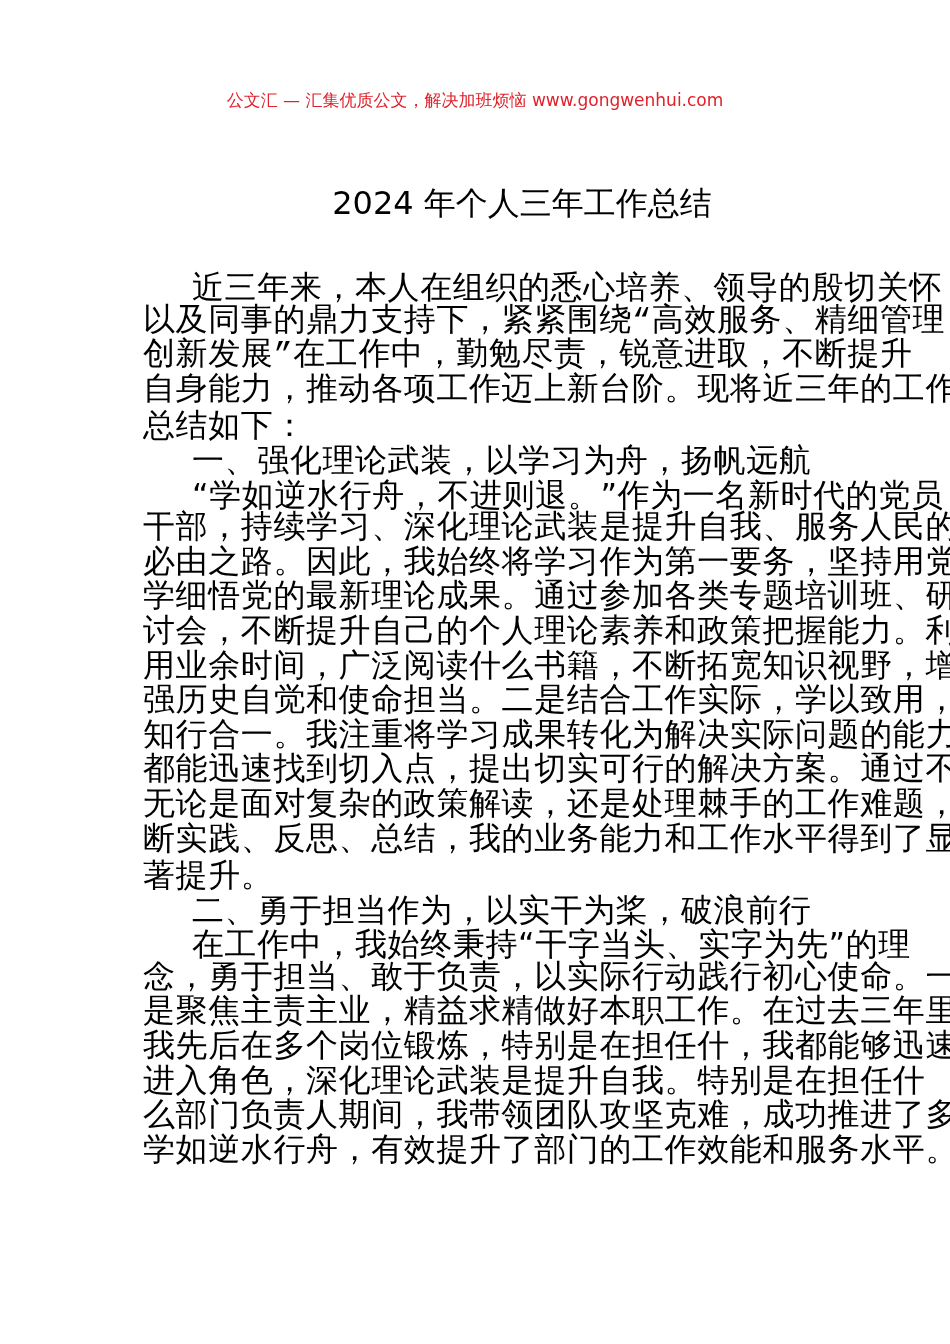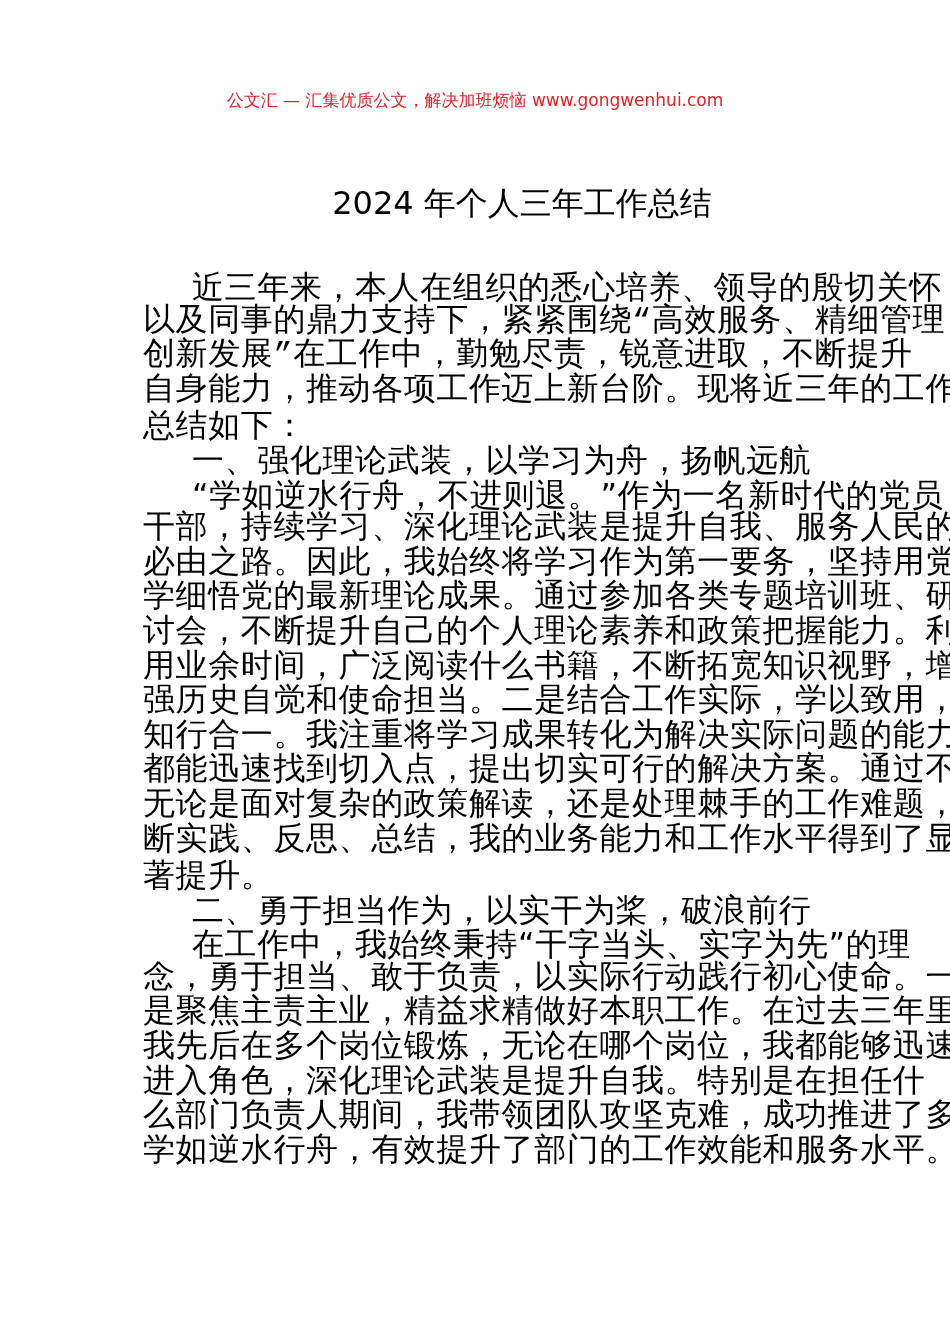--- a/index.html
+++ b/index.html
@@ -83,17 +83,17 @@
   <div class="line justify">强历史自觉和使命担当。二是结合工作实际，学以致用，</div>
   <div class="line justify">知行合一。我注重将学习成果转化为解决实际问题的能力</div>
   <div class="line justify">都能迅速找到切入点，提出切实可行的解决方案。通过不</div>
   <div class="line justify">无论是面对复杂的政策解读，还是处理棘手的工作难题，</div>
   <div class="line justify">断实践、反思、总结，我的业务能力和工作水平得到了显</div>
   <div class="line">著提升。</div>
   <div class="line indent">二、勇于担当作为，以实干为桨，破浪前行</div>
   <div class="line indent">在工作中，我始终秉持“干字当头、实字为先”的理</div>
   <div class="line justify">念，勇于担当、敢于负责，以实际行动践行初心使命。一</div>
   <div class="line justify">是聚焦主责主业，精益求精做好本职工作。在过去三年里</div>
-  <div class="line justify">我先后在多个岗位锻炼，无论在哪个岗位，我都能够迅速</div>
+  <div class="line justify">我先后在多个岗位锻炼，特别是在担任什，我都能够迅速</div>
   <div class="line justify">进入角色，深化理论武装是提升自我。特别是在担任什</div>
   <div class="line justify">么部门负责人期间，我带领团队攻坚克难，成功推进了多</div>
   <div class="line justify">学如逆水行舟，有效提升了部门的工作效能和服务水平。注</div>
 </div>
 
 </body></html>

